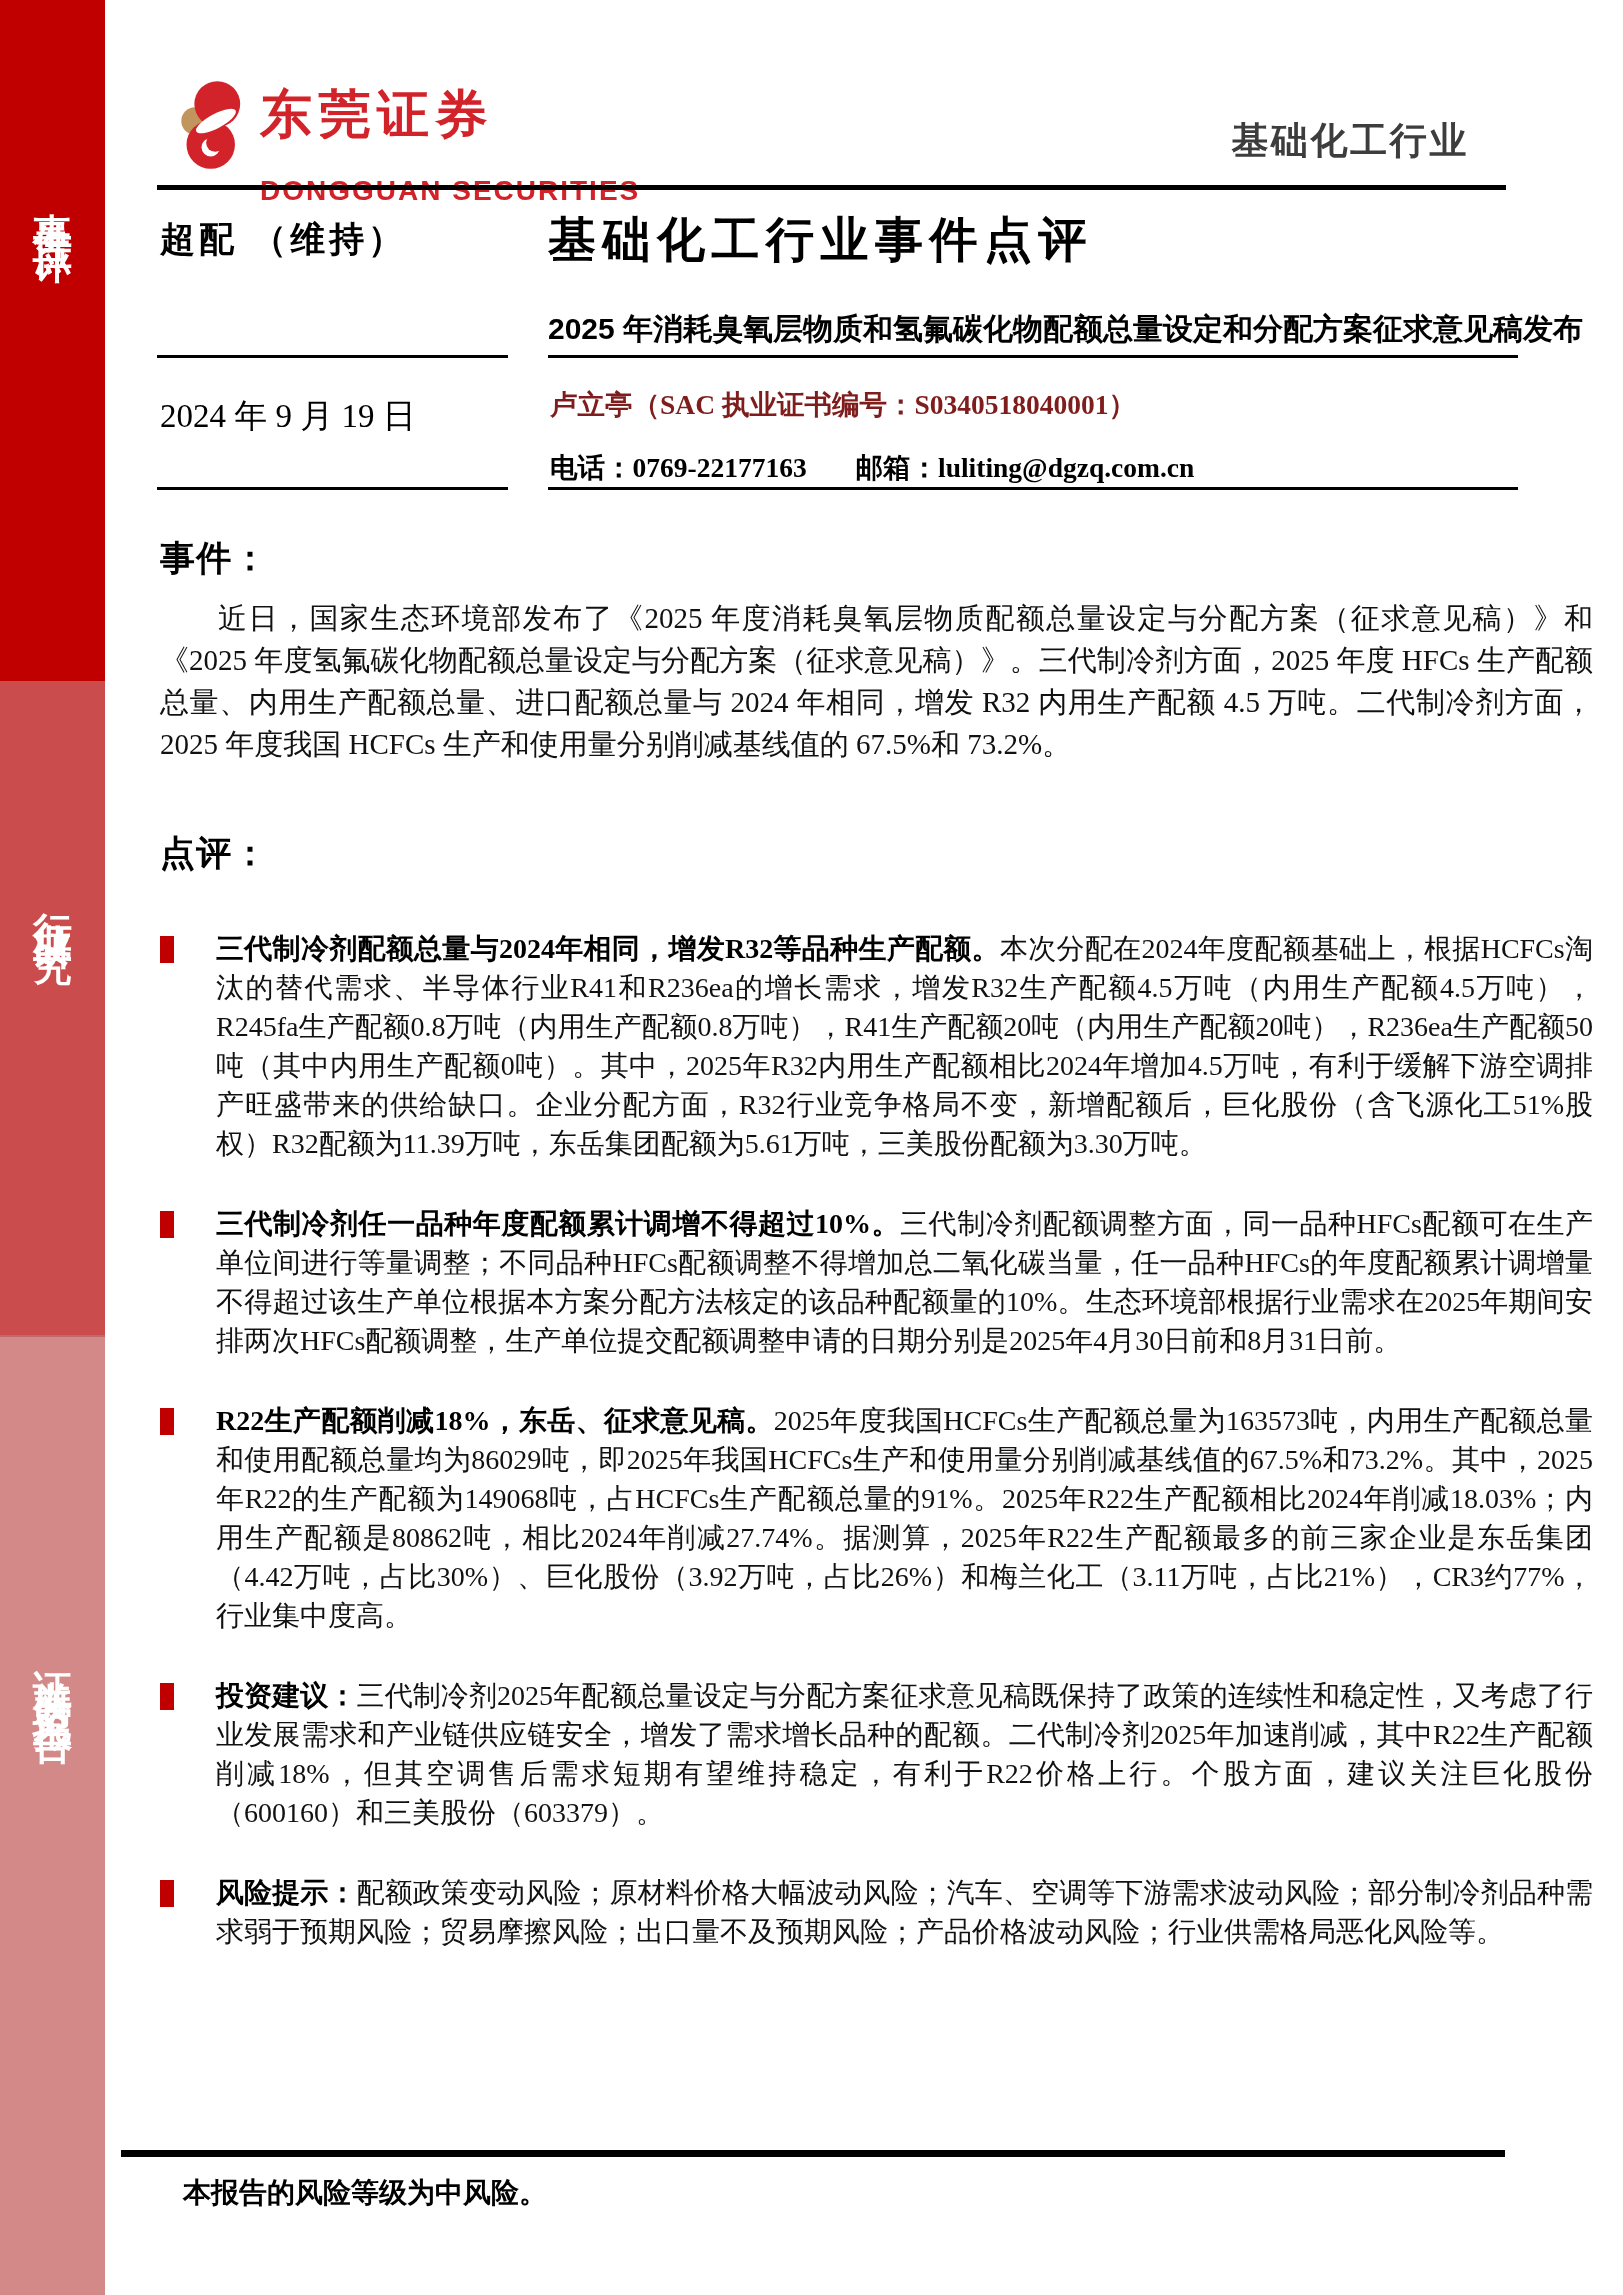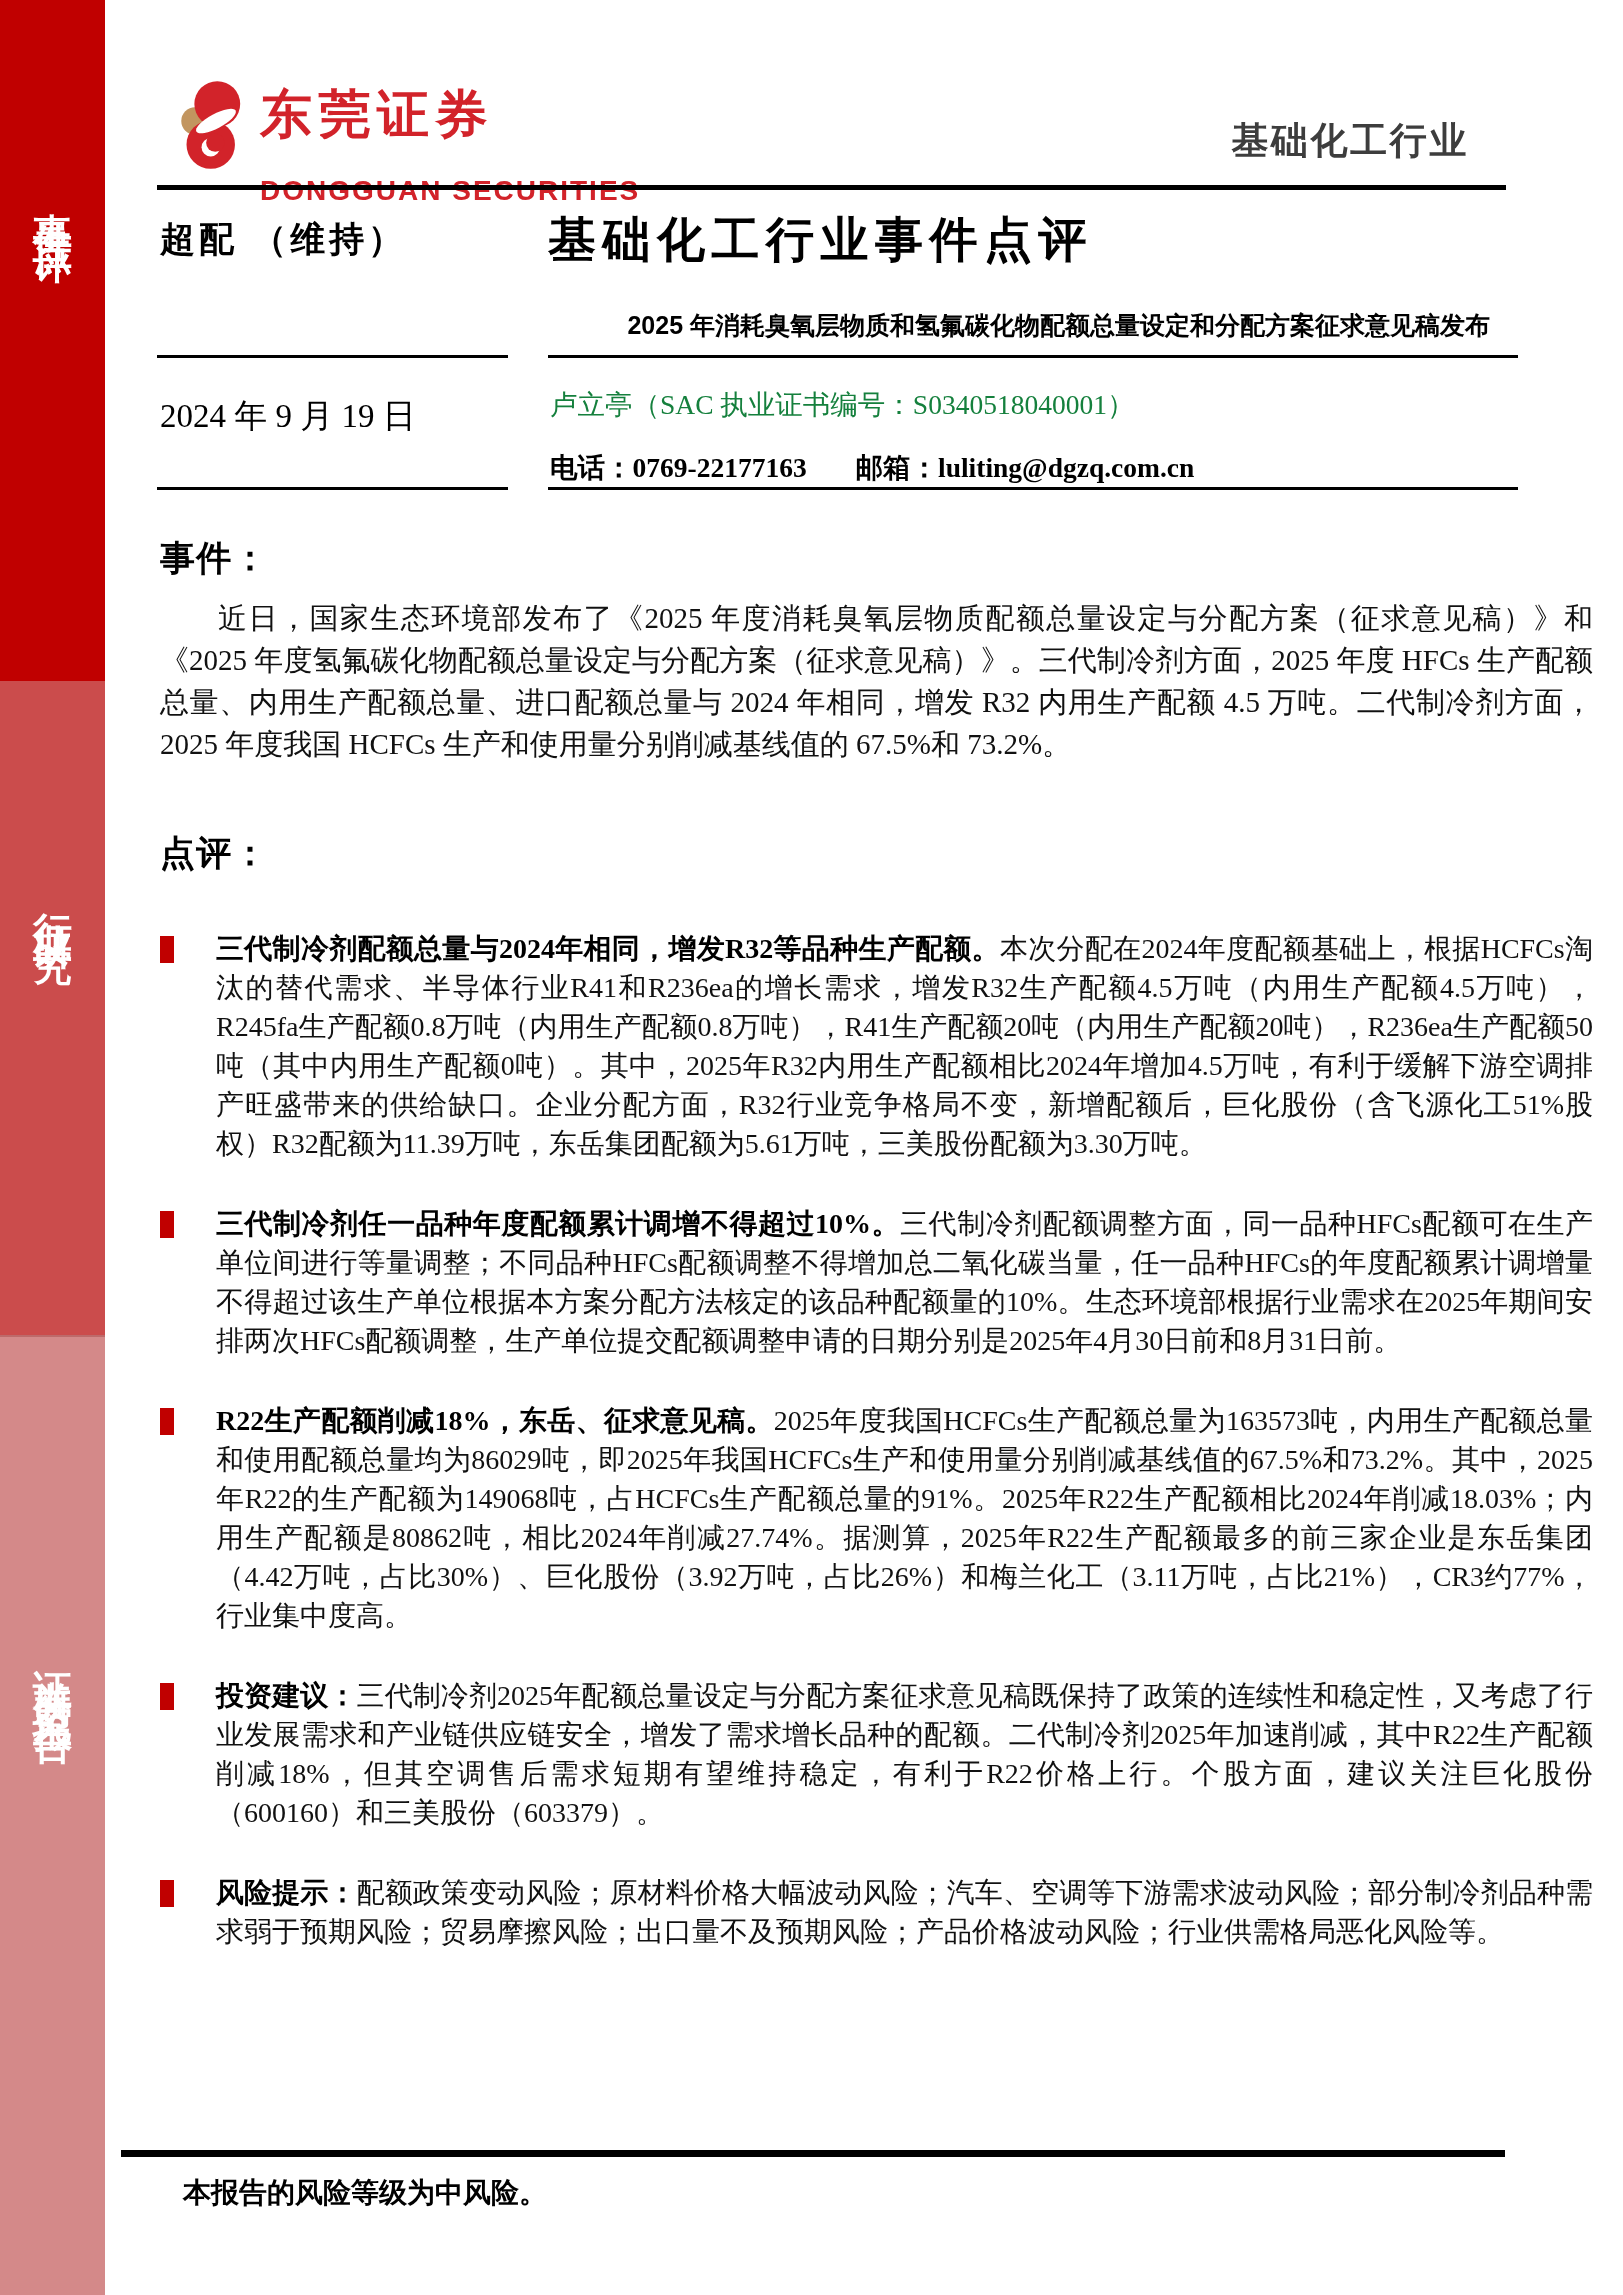--- a/index.html
+++ b/index.html
@@ -45,33 +45,33 @@
     font-family:"Liberation Sans", sans-serif;font-weight:bold;
     font-size:35px;letter-spacing:3.9px;white-space:nowrap;text-align:center;
   }
   .report-title{
     position:absolute;left:548px;top:208px;color:#000;
     font-family:"Liberation Sans", sans-serif;font-weight:bold;
     font-size:48px;letter-spacing:6.5px;white-space:nowrap;
   }
   .report-subtitle{
     position:absolute;left:548px;top:309px;width:942px;text-align:right;color:#000;
-    font-family:"Liberation Sans", sans-serif;font-weight:bold;font-size:25px;white-space:nowrap;
+    font-family:"Liberation Sans", sans-serif;font-weight:bold;font-size:30px;white-space:nowrap;
   }
   .col-rule{position:absolute;background:#000;height:3.3px;}
   .rule-l1{left:157px;top:355px;width:351px;}
   .rule-r1{left:548px;top:355px;width:970px;}
   .rule-l2{left:157px;top:487px;width:351px;}
   .rule-r2{left:548px;top:487px;width:970px;}
   .report-date{
     position:absolute;left:160px;top:394px;color:#000;
     font-size:33px;white-space:nowrap;
   }
   .analyst-line{
-    position:absolute;left:550px;top:387px;color:#15803d;font-weight:normal;
+    position:absolute;left:550px;top:387px;color:#7f1d1d;font-weight:bold;
     font-size:27.5px;white-space:nowrap;
   }
   .contact-line{
     position:absolute;left:550px;top:450px;color:#000;font-weight:bold;
     font-size:27.5px;white-space:nowrap;
   }
   .contact-line .email{margin-left:42px;}
   
   .section-heading{
     position:absolute;left:160px;color:#000;

